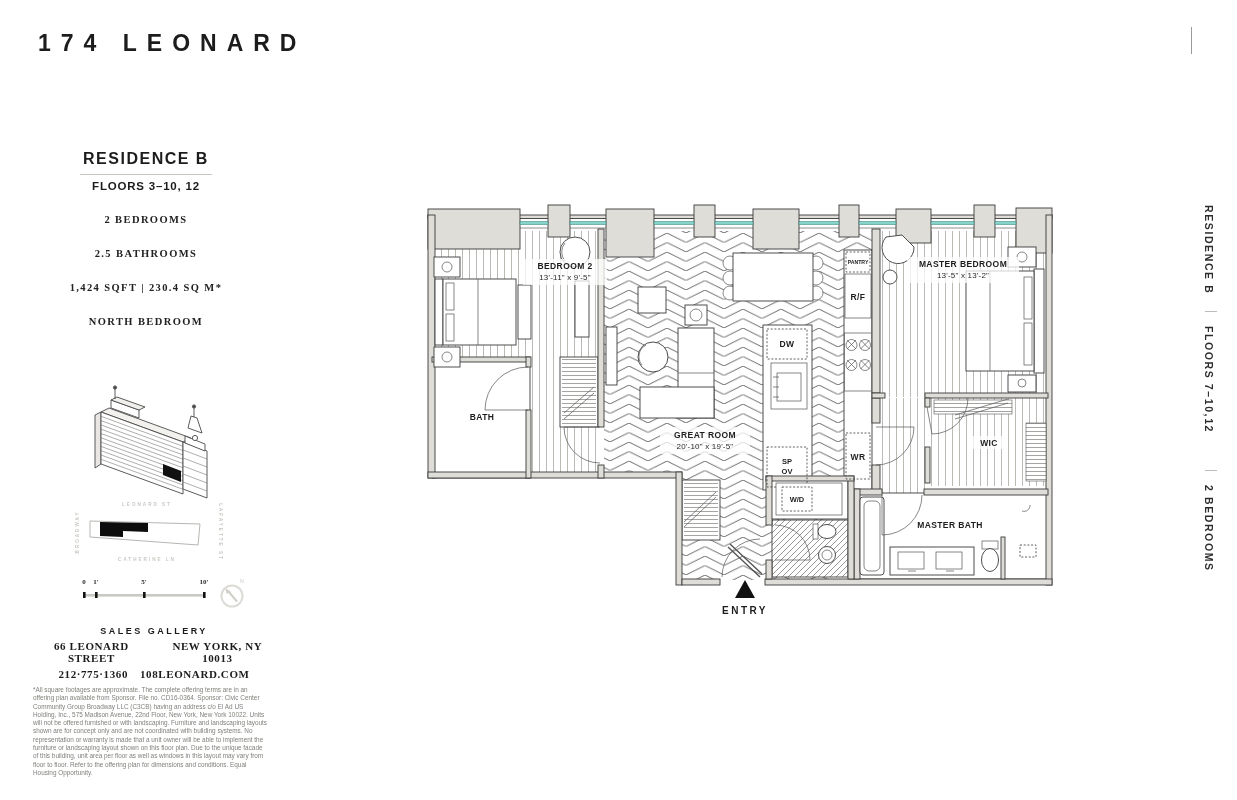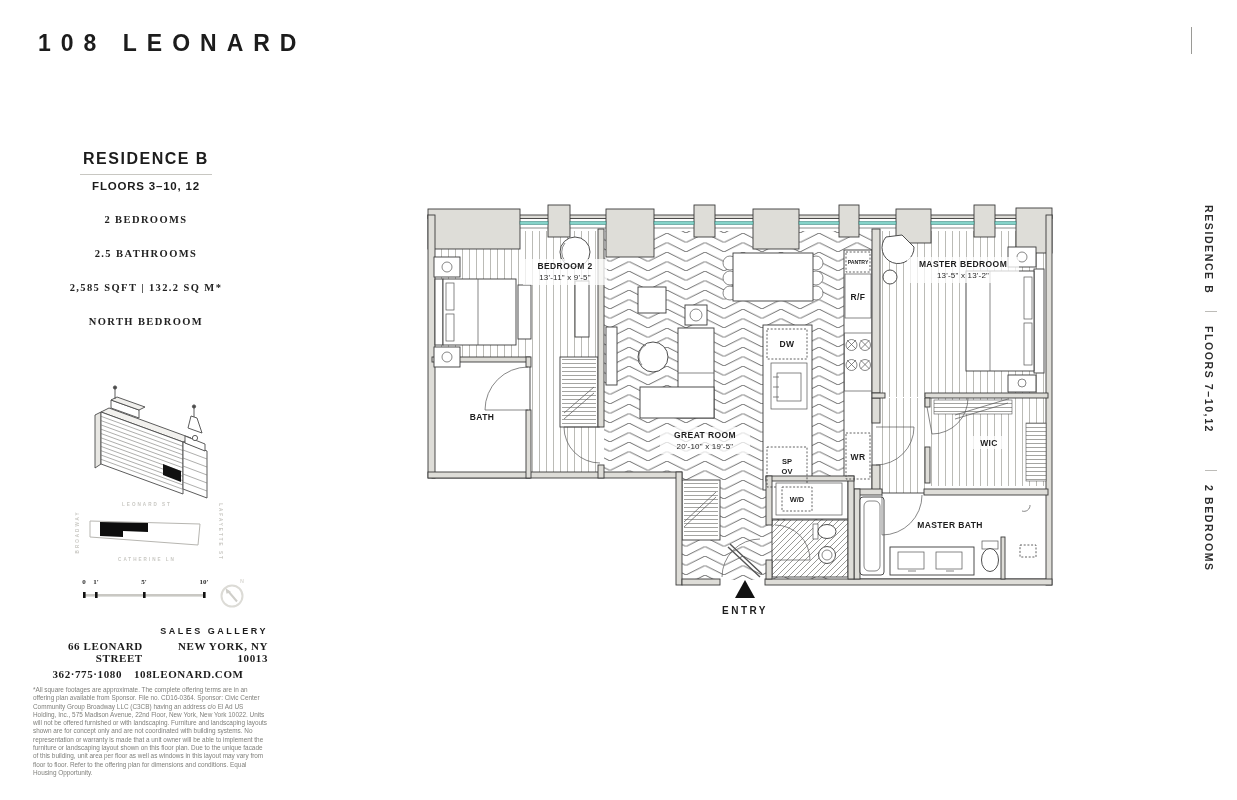--- a/index.html
+++ b/index.html
@@ -8,21 +8,21 @@
   .abs{position:absolute;}
   
   #page-title{left:38px;top:30px;font-size:23px;font-weight:800;letter-spacing:10px;}
   #res-panel{left:48px;top:150px;width:196px;text-align:center;}
   #res-name{font-size:16px;font-weight:700;letter-spacing:1.5px;}
   #res-rule{width:132px;height:1px;background:#c8c7c2;margin:6px auto 5px auto;}
   #res-floors{font-size:11.5px;font-weight:700;letter-spacing:0.8px;}
   .spec{font-family:"Liberation Serif",serif;font-weight:700;font-size:10.5px;
         letter-spacing:1.4px;color:#222;margin-top:23px;}
   
-  #sales{left:28px;top:626px;width:240px;text-align:right;}
+  #sales{left:34px;top:626px;width:240px;text-align:center;}
   #sales-title{font-size:9px;font-weight:700;letter-spacing:2.5px;}
   .sales-line{font-family:"Liberation Serif",serif;font-weight:700;font-size:11px;
               letter-spacing:0.6px;margin-top:4px;display:flex;justify-content:center;gap:12px;}
   
   #disclaimer{left:33px;top:686px;width:234px;font-size:6.4px;line-height:8.3px;
               color:#80807c;text-align:left;}
   
   .side-vert{writing-mode:vertical-rl;font-size:10.5px;font-weight:700;
              letter-spacing:1.6px;color:#2c2c2c;left:1203px;}
   .side-div{width:12px;height:1px;background:#bdbcb8;left:1205px;}
@@ -37,29 +37,29 @@
   .dims{font:500 8px "Liberation Sans",sans-serif;fill:#2a2a2a;letter-spacing:0.2px;text-anchor:middle;}
   .lbl-sm{font:700 7.5px "Liberation Sans",sans-serif;fill:#1d1d1d;text-anchor:middle;}
   .lbl-xs{font:700 5.2px "Liberation Sans",sans-serif;fill:#1d1d1d;text-anchor:middle;}
   .halo{fill:#fff;opacity:0.75;}
   .mapstreet{font:600 4.6px "Liberation Sans",sans-serif;fill:#c9c8c3;letter-spacing:2px;text-anchor:middle;}
   .scalelbl{font:700 7px "Liberation Serif",serif;fill:#2a2a2a;text-anchor:middle;}
 </style>
 </head>
 <body>
 
-<div class="abs" id="page-title">108 LEONARD</div>
+<div class="abs" id="page-title">174 LEONARD</div>
 
 <div class="abs" id="res-panel">
   <div id="res-name">RESIDENCE B</div>
   <div id="res-rule"></div>
   <div id="res-floors">FLOORS 3–10, 12</div>
   <div class="spec" style="margin-top:22px">2 BEDROOMS</div>
   <div class="spec">2.5 BATHROOMS</div>
-  <div class="spec">2,585 SQFT  |  132.2 SQ M*</div>
+  <div class="spec">1,424 SQFT  |  230.4 SQ M*</div>
   <div class="spec">NORTH BEDROOM</div>
 </div>
 
 <svg class="abs" style="left:85px;top:378px" width="160" height="125" viewBox="0 0 160 125">
   <g stroke="#4a4a4a" stroke-width="0.9" fill="none">
     <polygon points="16,34 24,30 106,60 98,64" fill="#f2f1ee"></polygon>
     <polygon points="10,37 16,34 16,86 10,90" fill="#e8e7e3"></polygon>
     <polygon points="16,34 98,64 98,116 16,86" fill="#fff"></polygon>
     <g stroke="#6a6a66" stroke-width="0.55">
       <line x1="16" y1="38.3" x2="98" y2="68.3"></line>
@@ -124,21 +124,21 @@
   </g>
 </svg>
 
 <div class="abs" id="sales">
   <div id="sales-title">SALES GALLERY</div>
   <div class="sales-line">
     <span>66 LEONARD STREET</span>
     <span>NEW YORK, NY 10013</span>
   </div>
   <div class="sales-line">
-    <span>362·775·1080</span>
+    <span>212·775·1360</span>
     <span>108LEONARD.COM</span>
   </div>
 </div>
 
 <div class="abs" id="disclaimer">*All square footages are approximate. The complete offering terms are in an offering plan available from Sponsor. File no. CD16-0364. Sponsor: Civic Center Community Group Broadway LLC (C3CB) having an address c/o El Ad US Holding, Inc., 575 Madison Avenue, 22nd Floor, New York, New York 10022. Units will not be offered furnished or with landscaping. Furniture and landscaping layouts shown are for concept only and are not coordinated with building systems. No representation or warranty is made that a unit owner will be able to implement the furniture or landscaping layout shown on this floor plan. Due to the unique facade of this building, unit area per floor as well as windows in this layout may vary from floor to floor. Refer to the offering plan for dimensions and conditions. Equal Housing Opportunity.</div>
 
 <div class="abs" id="side-tick"></div>
 <div class="abs side-vert" style="top:205px">RESIDENCE B</div>
 <div class="abs side-div" style="top:311px"></div>
 <div class="abs side-vert" style="top:326px">FLOORS 7–10,12</div>

